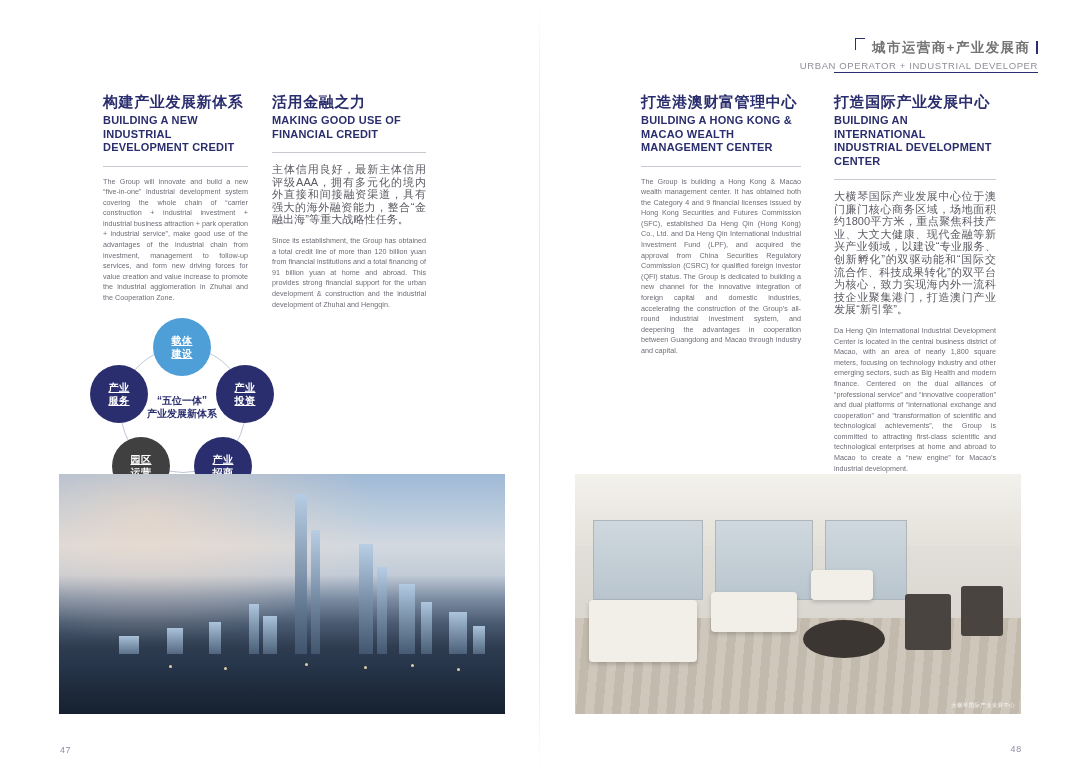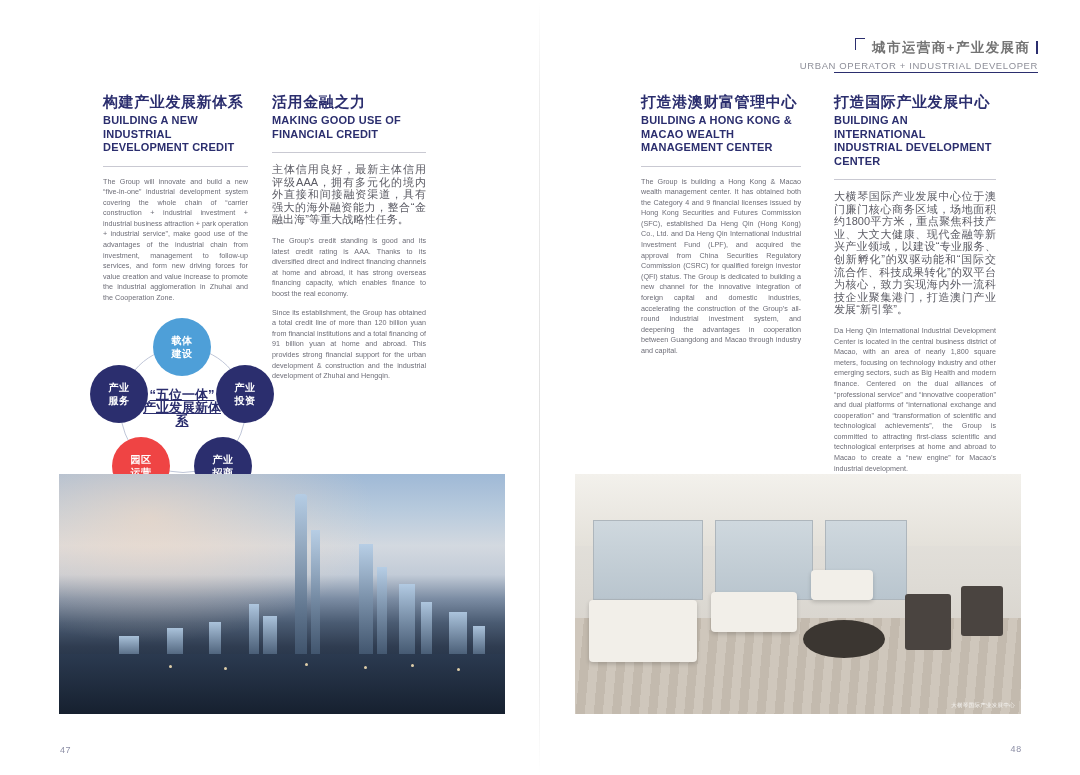--- a/index.html
+++ b/index.html
@@ -138,42 +138,41 @@
     align-items: center;
     justify-content: center;
     flex-direction: column;
     color: #ffffff;
     font-weight: bold;
     font-size: 10px;
     line-height: 13px;
     text-align: center;
     letter-spacing: 0.5px;
   }
-  .node span { display: block; }
+  .node span { display: block; text-decoration: underline; }
   .node-top    { left: 71px;  top: 0px;   width: 58px; height: 58px; background: #4e9fd8; }
   .node-left   { left: 8px;   top: 47px;  width: 58px; height: 58px; background: #2b2e6e; }
   .node-right  { left: 134px; top: 47px;  width: 58px; height: 58px; background: #2b2e6e; }
-  .node-bl     { left: 30px;  top: 119px; width: 58px; height: 58px; background: #ef4444; }
+  .node-bl     { left: 30px;  top: 119px; width: 58px; height: 58px; background: #404040; }
   .node-br     { left: 112px; top: 119px; width: 58px; height: 58px; background: #2b2e6e; }
   .node-center {
     position: absolute;
     left: 57px;
     top: 60px;
     width: 86px;
     height: 58px;
     display: flex;
     align-items: center;
     justify-content: center;
     flex-direction: column;
     color: #2b2e6e;
     font-weight: bold;
-    font-size: 13px;
+    font-size: 10px;
     line-height: 13px;
     text-align: center;
-    text-decoration: underline;
   }
   .ring {
     position: absolute;
     left: 38px;
     top: 29px;
     width: 124px;
     height: 124px;
     border: 1.4px solid #bfc6d8;
     border-radius: 50%;
   }
@@ -301,21 +300,20 @@
     <h3 class="col-title-en">BUILDING A NEW INDUSTRIAL DEVELOPMENT CREDIT</h3>
     <div class="rule"></div>
     <p class="body-en">The Group will innovate and build a new “five-in-one” industrial development system covering the whole chain of “carrier construction + industrial investment + industrial business attraction + park operation + industrial service”, make good use of the advantages of the industrial chain from investment, management to follow-up services, and form new driving forces for value creation and value increase to promote the industrial agglomeration in Zhuhai and the Cooperation Zone.</p>
   </div>
 
   <div class="col" id="col2">
     <h2 class="col-title-cn">活用金融之力</h2>
     <h3 class="col-title-en">MAKING GOOD USE OF FINANCIAL CREDIT</h3>
     <div class="rule"></div>
     <p class="body-cn">主体信用良好，最新主体信用评级AAA，拥有多元化的境内外直接和间接融资渠道，具有强大的海外融资能力，整合“金融出海”等重大战略性任务。</p>
-    <p class="body-en">The Group’s credit standing is good and its latest credit rating is AAA. Thanks to its diversified direct and indirect financing channels at home and abroad, it has strong overseas financing capacity, which enables finance to boost the real economy.</p>
     <p class="body-en">Since its establishment, the Group has obtained a total credit line of more than 120 billion yuan from financial institutions and a total financing of 91 billion yuan at home and abroad. This provides strong financial support for the urban development &amp; construction and the industrial development of Zhuhai and Hengqin.</p>
   </div>
 
   <div class="col" id="col3">
     <h2 class="col-title-cn">打造港澳财富管理中心</h2>
     <h3 class="col-title-en">BUILDING A HONG KONG &amp; MACAO WEALTH MANAGEMENT CENTER</h3>
     <div class="rule"></div>
     <p class="body-en">The Group is building a Hong Kong &amp; Macao wealth management center. It has obtained both the Category 4 and 9 financial licenses issued by Hong Kong Securities and Futures Commission (SFC), established Da Heng Qin (Hong Kong) Co., Ltd. and Da Heng Qin International Industrial Investment Fund (LPF), and acquired the approval from China Securities Regulatory Commission (CSRC) for qualified foreign investor (QFI) status. The Group is dedicated to building a new channel for the innovative integration of foreign capital and domestic industries, accelerating the construction of the Group’s all-round industrial investment system, and deepening the advantages in cooperation between Guangdong and Macao through industry and capital.</p>
   </div>
 

